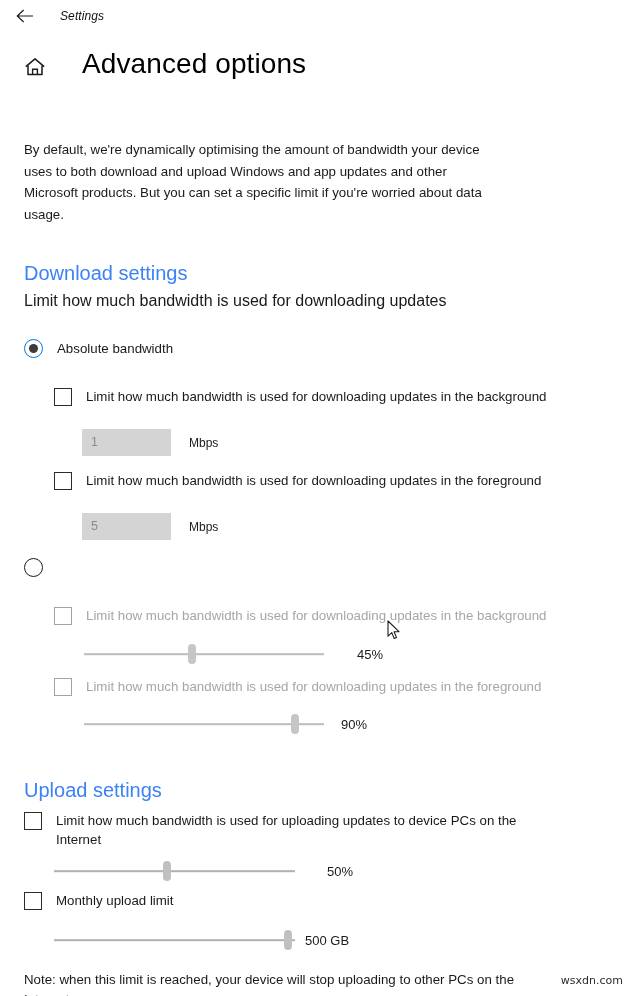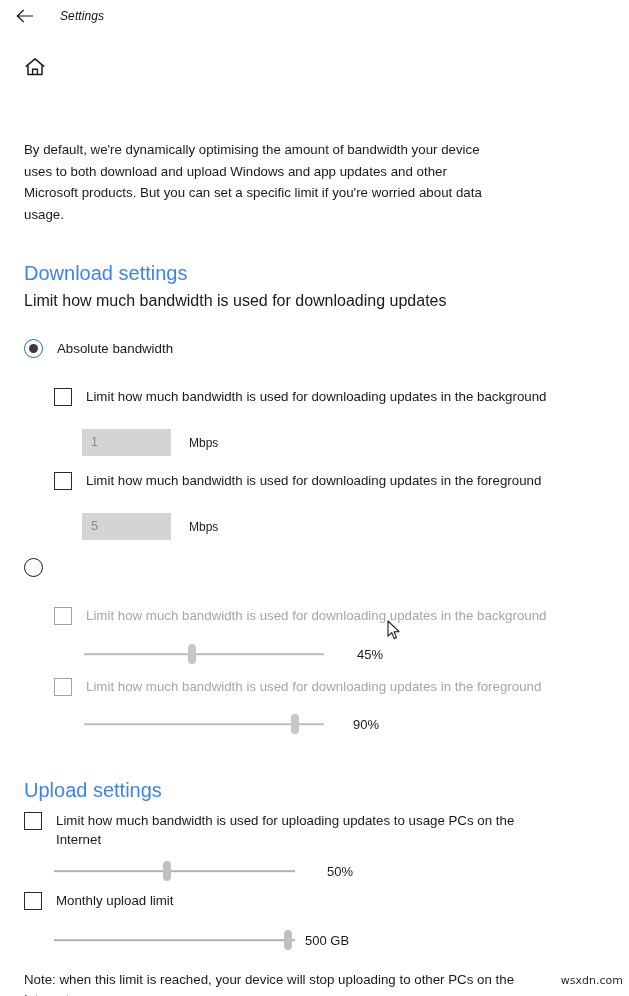--- a/index.html
+++ b/index.html
@@ -235,21 +235,21 @@
     margin-left: 0;
     white-space: nowrap;
   }
 
   #slider-bg-pct  { top: 645px; left: 84px; }
   #slider-bg-pct  .track { width: 240px; }
   #slider-bg-pct  .slider-value { margin-left: 33px; }
 
   #slider-fg-pct  { top: 715px; left: 84px; }
   #slider-fg-pct  .track { width: 240px; }
-  #slider-fg-pct  .slider-value { margin-left: 29px; }
+  #slider-fg-pct  .slider-value { margin-left: 17px; }
 
   #slider-upload  { top: 862px; left: 54px; }
   #slider-upload  .track { width: 241px; }
   #slider-upload  .slider-value { margin-left: 32px; }
 
   #slider-monthly { top: 931px; left: 54px; }
   #slider-monthly .track { width: 241px; }
   #slider-monthly .slider-value { margin-left: 10px; }
 
   
@@ -298,20 +298,21 @@
 </div>
 
 <div class="page-header">
   <div class="home-icon">
     <svg width="22" height="20" viewBox="0 0 22 20">
       <path d="M1.8 9.6 L11 1.9 L20.2 9.6" fill="none" stroke="#1a1a1a" stroke-width="1.5" stroke-linejoin="round"></path>
       <path d="M4 8.6 V17.6 H18 V8.6" fill="none" stroke="#1a1a1a" stroke-width="1.5" stroke-linejoin="round"></path>
       <path d="M8.6 17.6 V12.3 H13.4 V17.6" fill="none" stroke="#1a1a1a" stroke-width="1.4"></path>
     </svg>
   </div>
+  <div class="page-title">Advanced options</div>
 </div>
 
 <div class="content">
 
   <p class="intro">By default, we're dynamically optimising the amount of bandwidth your device uses to both download and upload Windows and app updates and other Microsoft products. But you can set a specific limit if you're worried about data usage.</p>
 
   <h2 id="download-heading" class="section-title">Download settings</h2>
   <div id="download-sub" class="sub-label">Limit how much bandwidth is used for downloading updates</div>
 
   <div id="radio-absolute-row" class="radio-row">
@@ -364,21 +365,21 @@
       <span class="rail"></span>
       <span class="thumb" style="left:88%"></span>
     </span>
     <span class="slider-value">90%</span>
   </div>
 
   <h2 id="upload-heading" class="section-title">Upload settings</h2>
 
   <div id="chk-upload-row" class="check-row">
     <span class="checkbox"></span>
-    <span class="check-label">Limit how much bandwidth is used for uploading updates to usage PCs on the Internet</span>
+    <span class="check-label">Limit how much bandwidth is used for uploading updates to device PCs on the Internet</span>
   </div>
   <div id="slider-upload" class="slider-row">
     <span class="track enabled">
       <span class="rail"></span>
       <span class="thumb" style="left:47%"></span>
     </span>
     <span class="slider-value">50%</span>
   </div>
 
   <div id="chk-monthly-row" class="check-row">

